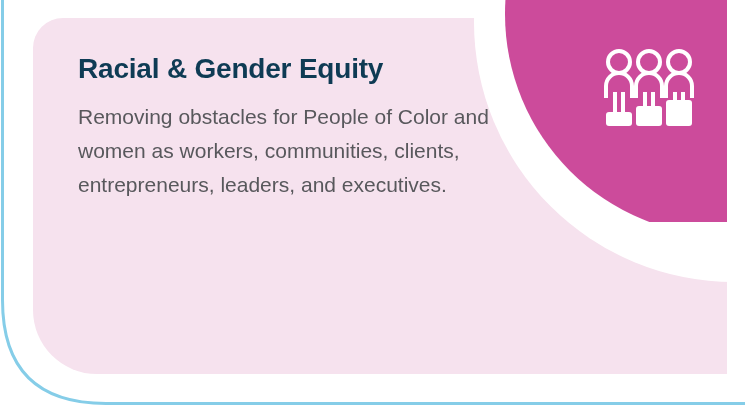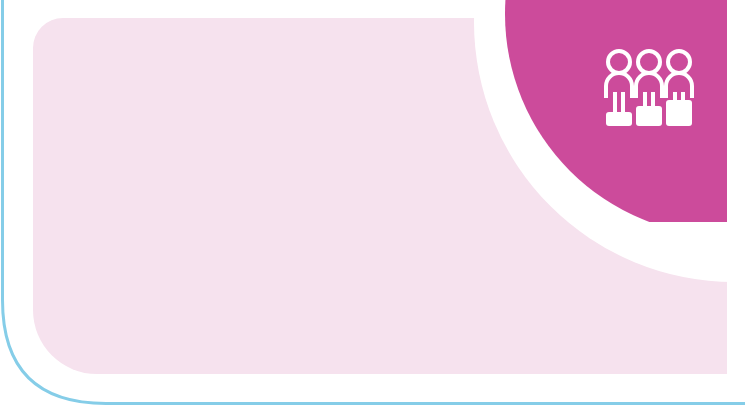--- a/index.html
+++ b/index.html
@@ -162,15 +162,17 @@
         <rect x="78" y="44" width="4" height="10"></rect>
 
         <rect x="3" y="64" width="26" height="14" rx="3"></rect>
         <rect x="33" y="58" width="26" height="20" rx="3"></rect>
         <rect x="63" y="52" width="26" height="26" rx="3"></rect>
       </g>
     </svg>
   </div>
 
   <div class="text-block">
+    <h1 class="card-title">Racial &amp; Gender Equity</h1>
+    <p class="card-desc">Removing obstacles for People of Color and women as workers, communities, clients, entrepreneurs, leaders, and executives.</p>
   </div>
 
 </div>
 
 </body></html>

